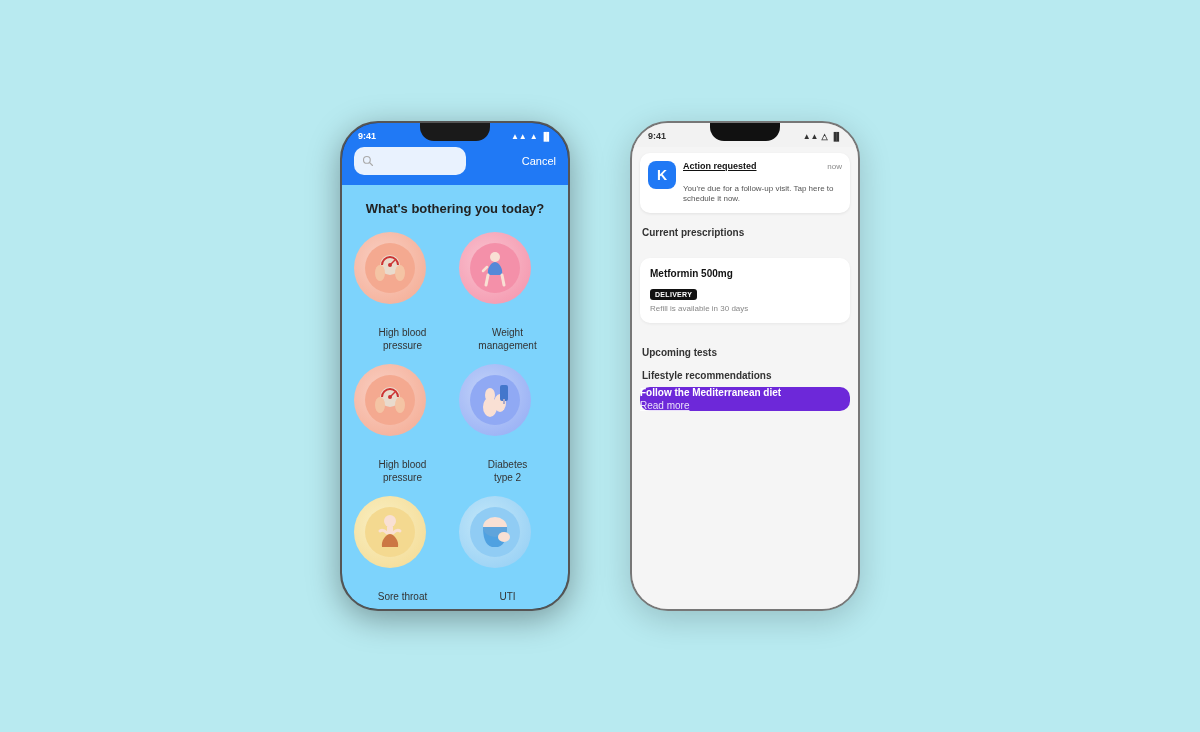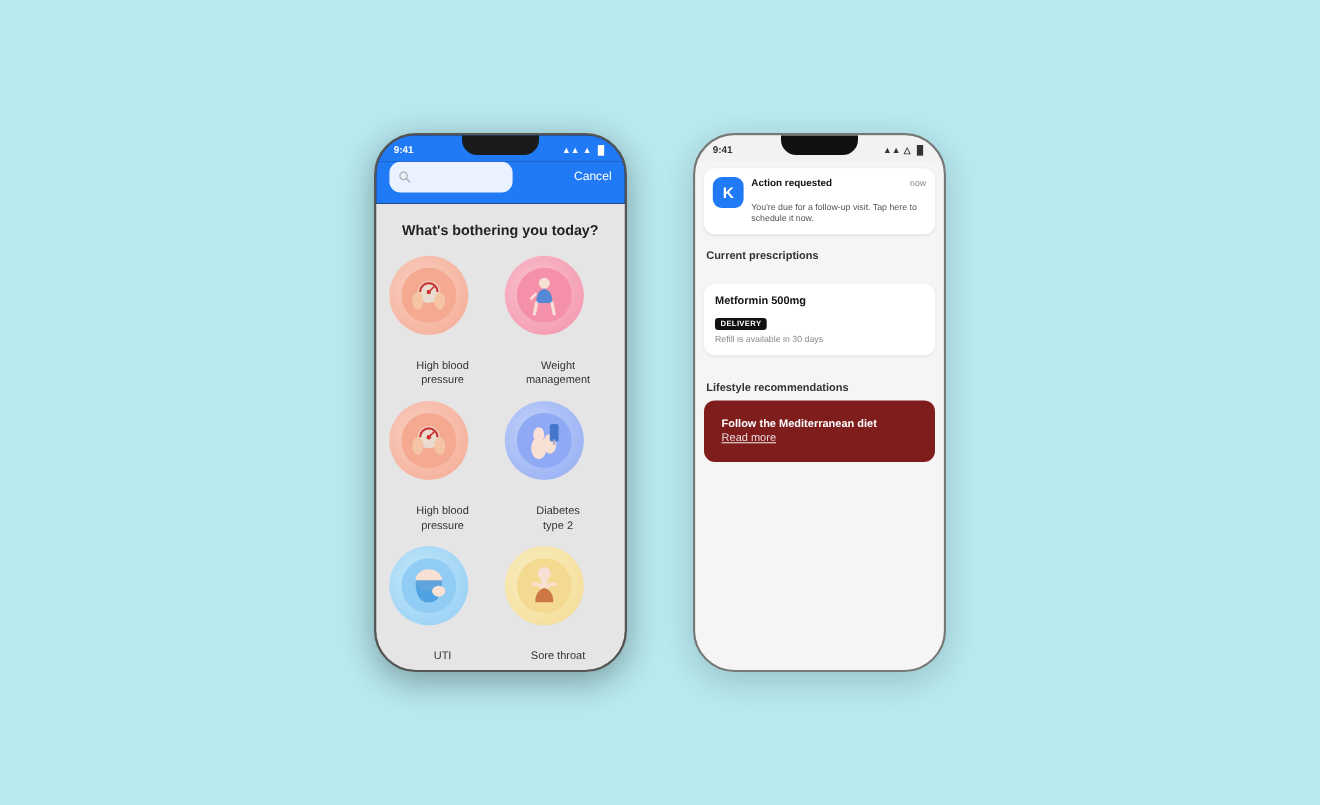--- a/index.html
+++ b/index.html
@@ -97,21 +97,21 @@
     }
     .cancel-btn {
       color: white;
       font-size: 11px;
       font-weight: 500;
       padding-left: 48px;
     }
 
     .phone1-body {
       flex: 1;
-      background: #e5e5e5;
+      background: #7dd3fc;
       overflow-y: auto;
       padding: 16px 8px;
     }
     .phone1-title {
       text-align: center;
       font-size: 13px;
       font-weight: 600;
       margin-bottom: 16px;
       color: #222;
     }
@@ -189,20 +189,21 @@
     .notif-header {
       display: flex;
       justify-content: space-between;
       align-items: center;
       margin-bottom: 2px;
     }
     .notif-title {
       font-size: 9px;
       font-weight: 700;
       color: #111;
+      text-decoration: underline;
     }
     .notif-time {
       font-size: 8px;
       color: #888;
     }
     .notif-body {
       font-size: 8px;
       color: #555;
       line-height: 1.3;
       margin-top: 13px;
@@ -267,24 +268,24 @@
       border-radius: 8px;
       background: white;
       font-size: 10px;
       font-weight: 600;
       color: #111;
       text-align: center;
       cursor: pointer;
     }
 
     .lifestyle-card {
-      background: #7f1d1d;
+      background: #6d28d9;
       margin: 2px 8px 8px;
       border-radius: 10px;
-      padding: 16px;
+      padding: 0;
     }
     .lifestyle-title {
       font-size: 10px;
       font-weight: 700;
       color: white;
       margin-bottom: 2px;
     }
     .lifestyle-link {
       font-size: 10px;
       color: rgba(255,255,255,0.85);
@@ -375,49 +376,49 @@
             <ellipse cx="20" cy="20" rx="5" ry="7" fill="#f9e0d4"></ellipse>
 
             <rect x="30" y="10" width="8" height="16" rx="2" fill="#4477cc"></rect>
             <rect x="33" y="24" width="2" height="5" fill="#aaaacc"></rect>
           </svg>
         </div>
         <span class="condition-label">Diabetes<br>type 2</span>
       </div>
 
       <div class="condition-item">
+        <div class="condition-circle circle-throat">
+          <svg width="50" height="50" viewBox="0 0 50 50">
+            <circle cx="25" cy="25" r="25" fill="#f4d990"></circle>
+
+            <circle cx="25" cy="14" r="6" fill="#f9e0d4"></circle>
+
+            <rect x="22" y="19" width="6" height="8" rx="1" fill="#f9e0d4"></rect>
+
+            <path d="M15 24 Q18 22 22 26" stroke="#f9e0d4" stroke-width="3" fill="none" stroke-linecap="round"></path>
+            <path d="M35 24 Q32 22 28 26" stroke="#f9e0d4" stroke-width="3" fill="none" stroke-linecap="round"></path>
+
+            <path d="M25 27 C20 28 16 34 17 40 L33 40 C34 34 30 28 25 27Z" fill="#cc7744"></path>
+          </svg>
+        </div>
+        <span class="condition-label">Sore throat</span>
+      </div>
+
+      <div class="condition-item">
         <div class="condition-circle circle-uti">
           <svg width="50" height="50" viewBox="0 0 50 50">
             <circle cx="25" cy="25" r="25" fill="#90ccf4"></circle>
 
             <ellipse cx="25" cy="20" rx="12" ry="10" fill="#f9e0d4"></ellipse>
             <path d="M13 20 C13 30 15 38 22 40 L28 40 C35 38 37 30 37 20Z" fill="#4499dd" opacity="0.85"></path>
 
             <ellipse cx="34" cy="30" rx="6" ry="5" fill="#f9e0d4"></ellipse>
           </svg>
         </div>
         <span class="condition-label">UTI</span>
-      </div>
-
-      <div class="condition-item">
-        <div class="condition-circle circle-throat">
-          <svg width="50" height="50" viewBox="0 0 50 50">
-            <circle cx="25" cy="25" r="25" fill="#f4d990"></circle>
-
-            <circle cx="25" cy="14" r="6" fill="#f9e0d4"></circle>
-
-            <rect x="22" y="19" width="6" height="8" rx="1" fill="#f9e0d4"></rect>
-
-            <path d="M15 24 Q18 22 22 26" stroke="#f9e0d4" stroke-width="3" fill="none" stroke-linecap="round"></path>
-            <path d="M35 24 Q32 22 28 26" stroke="#f9e0d4" stroke-width="3" fill="none" stroke-linecap="round"></path>
-
-            <path d="M25 27 C20 28 16 34 17 40 L33 40 C34 34 30 28 25 27Z" fill="#cc7744"></path>
-          </svg>
-        </div>
-        <span class="condition-label">Sore throat</span>
       </div>
 
     </div>
   </div>
 </div>
 
 <div class="phone" style="background:#f2f2f2; border-color:#777;">
   <div class="notch" style="background:#111;"></div>
   <div class="status-bar gray">
     <span>9:41</span>
@@ -442,20 +443,21 @@
       </div>
     </div>
 
     <div class="section-label">Current prescriptions</div>
     <div class="card">
       <div class="rx-name">Metformin 500mg</div>
       <div class="delivery-badge">DELIVERY</div>
       <div class="refill-text">Refill is available in 30 days</div>
     </div>
 
+    <div class="section-label">Upcoming tests</div>
 
     <div class="section-label">Lifestyle recommendations</div>
     <div class="lifestyle-card">
       <div class="lifestyle-title">Follow the Mediterranean diet</div>
       <div class="lifestyle-link">Read more</div>
     </div>
 
   </div>
 </div>
 

